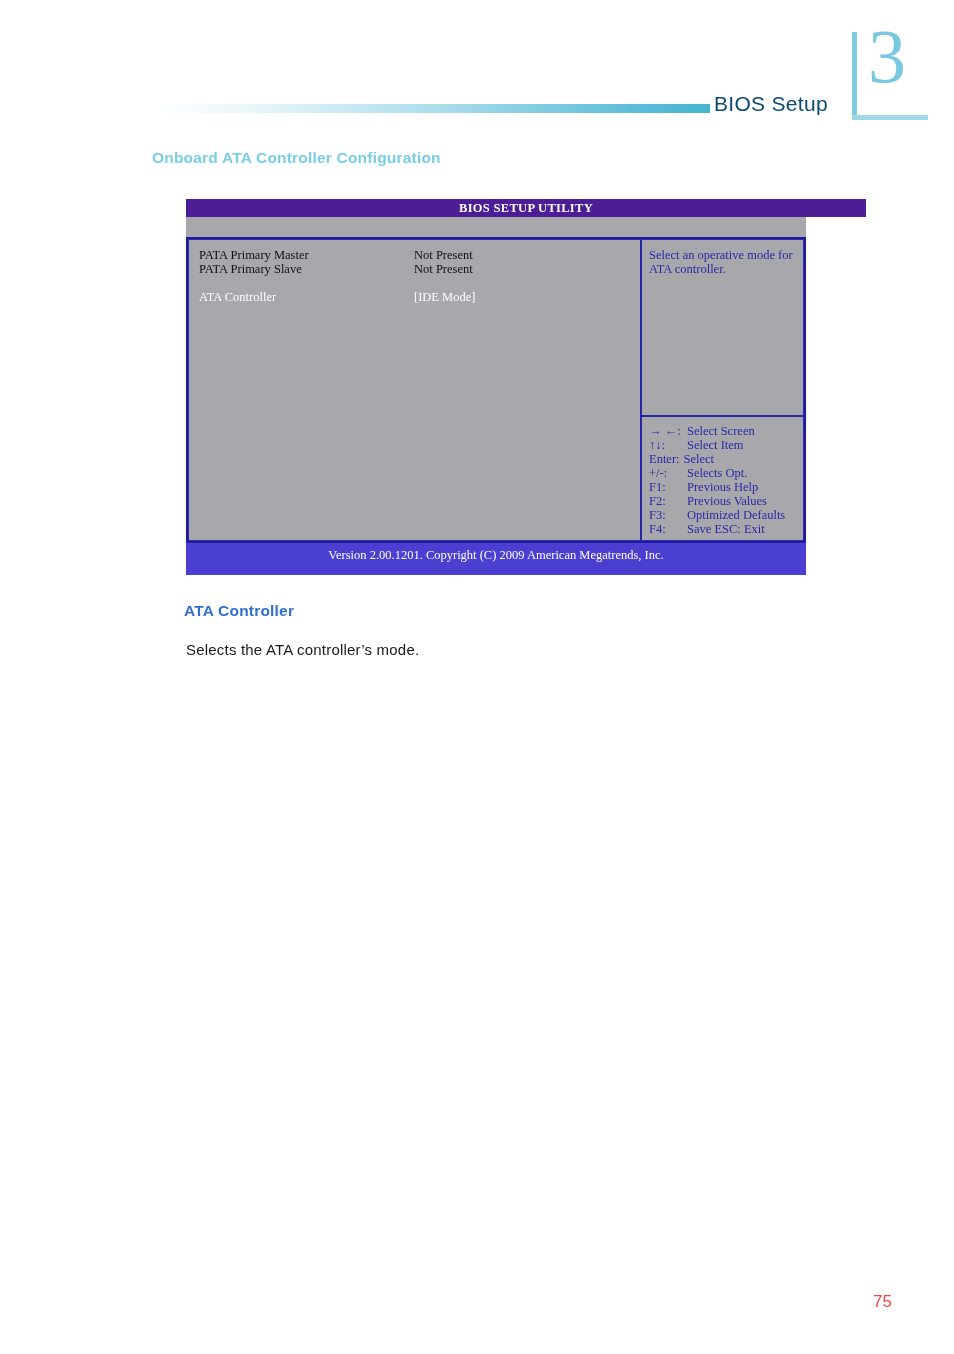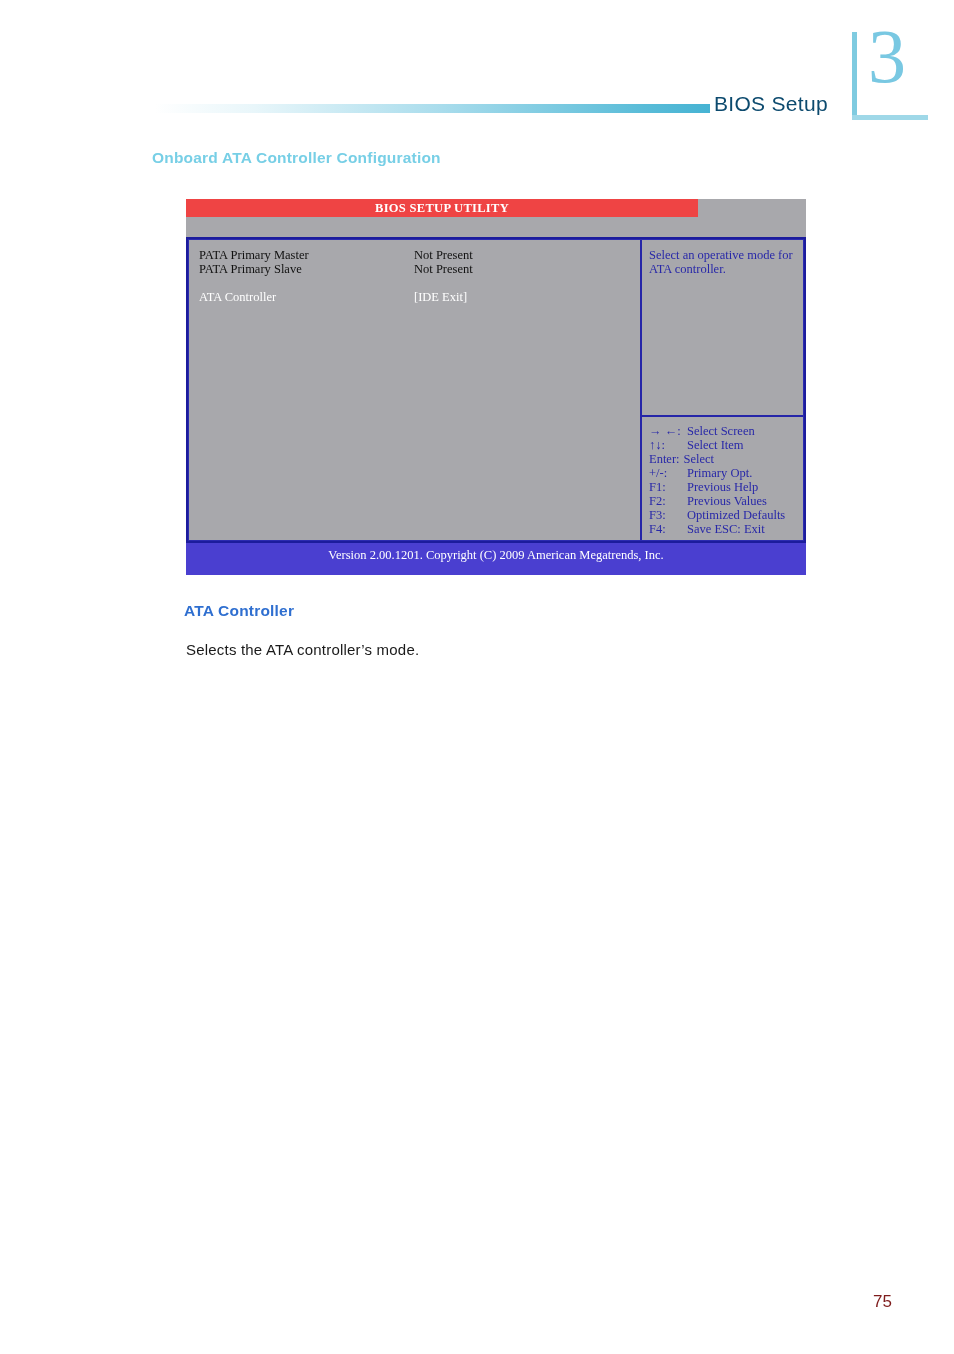--- a/index.html
+++ b/index.html
@@ -89,23 +89,23 @@
     left: 186px;
     top: 199px;
     width: 620px;
     height: 372px;
     background: #a8a8ac;
     font-family: "Liberation Serif", serif;
   }
   .bios-titlebar {
     position: absolute;
     left: 0; top: 0;
-    width: 512px;
+    width: 680px;
     height: 18px;
-    background: #ef4444;
+    background: #4c1d95;
     color: #ffffff;
     font-size: 12.5px;
     font-weight: bold;
     text-align: center;
     line-height: 18px;
     letter-spacing: 0.3px;
   }
   .bios-tabbar {
     position: absolute;
     left: 0; top: 18px;
@@ -247,21 +247,21 @@
   }
 
   
   .page-number {
     position: absolute;
     left: 0;
     top: 1292px;
     width: 892px;
     text-align: right;
     font-size: 17px;
-    color: #7f1d1d;
+    color: #ef4444;
   }
 </style>
 </head>
 <body>
 
 <div class="page-header">
   <div class="chapter-box">
     <div class="chapter-vline"></div>
     <div class="chapter-hline"></div>
     <div class="chapter-num">3</div>
@@ -288,42 +288,42 @@
           <span class="label">PATA Primary Master</span>
           <span class="value">Not Present</span>
         </div>
         <div class="bios-row normal">
           <span class="label">PATA Primary Slave</span>
           <span class="value">Not Present</span>
         </div>
         <div class="bios-spacer"></div>
         <div class="bios-row selected">
           <span class="label">ATA Controller</span>
-          <span class="value">[IDE Exit]</span>
+          <span class="value">[IDE Mode]</span>
         </div>
       </div>
 
       <div class="bios-right">
         <div class="bios-help">Select an operative mode for ATA controller.</div>
         <div class="bios-legend">
           <div class="legend-row">
             <span class="legend-key">→ ←:</span>
             <span class="legend-val">Select Screen</span>
           </div>
           <div class="legend-row">
             <span class="legend-key">↑↓:</span>
             <span class="legend-val">Select Item</span>
           </div>
           <div class="legend-row">
             <span class="legend-key wide">Enter:</span>
             <span class="legend-val">Select</span>
           </div>
           <div class="legend-row">
             <span class="legend-key">+/-:</span>
-            <span class="legend-val">Primary Opt.</span>
+            <span class="legend-val">Selects Opt.</span>
           </div>
           <div class="legend-row">
             <span class="legend-key">F1:</span>
             <span class="legend-val">Previous Help</span>
           </div>
           <div class="legend-row">
             <span class="legend-key">F2:</span>
             <span class="legend-val">Previous Values</span>
           </div>
           <div class="legend-row">

